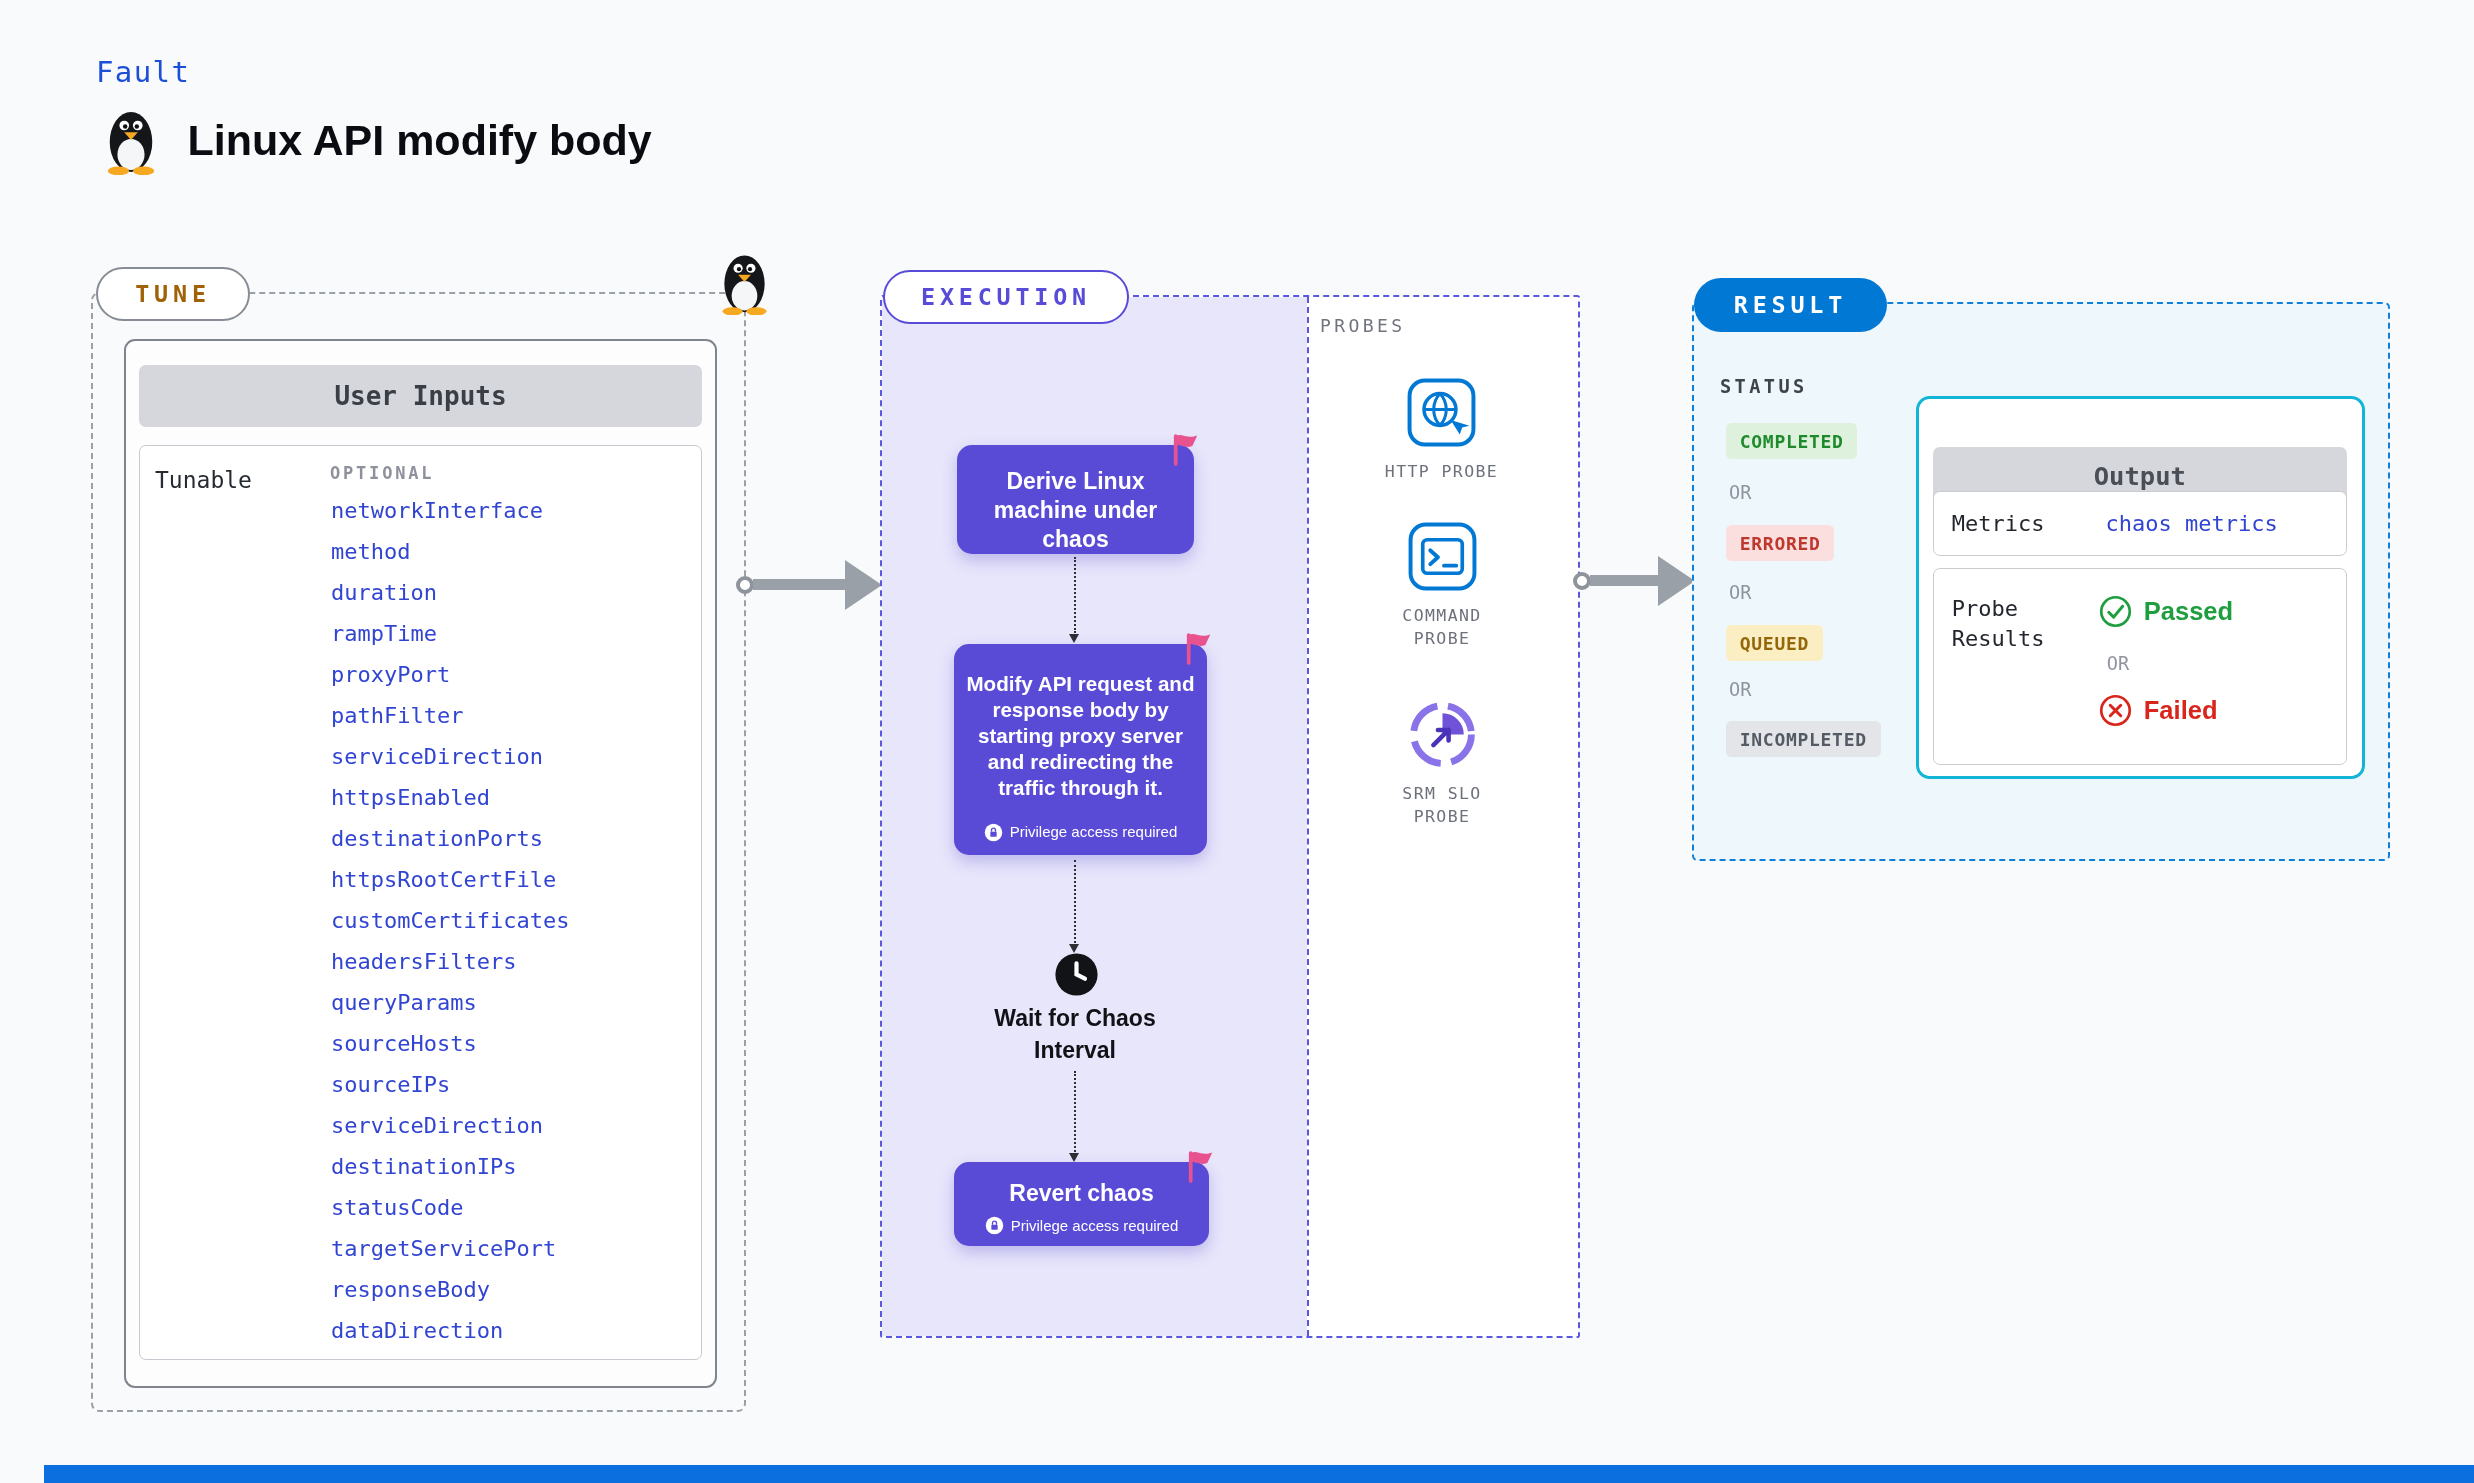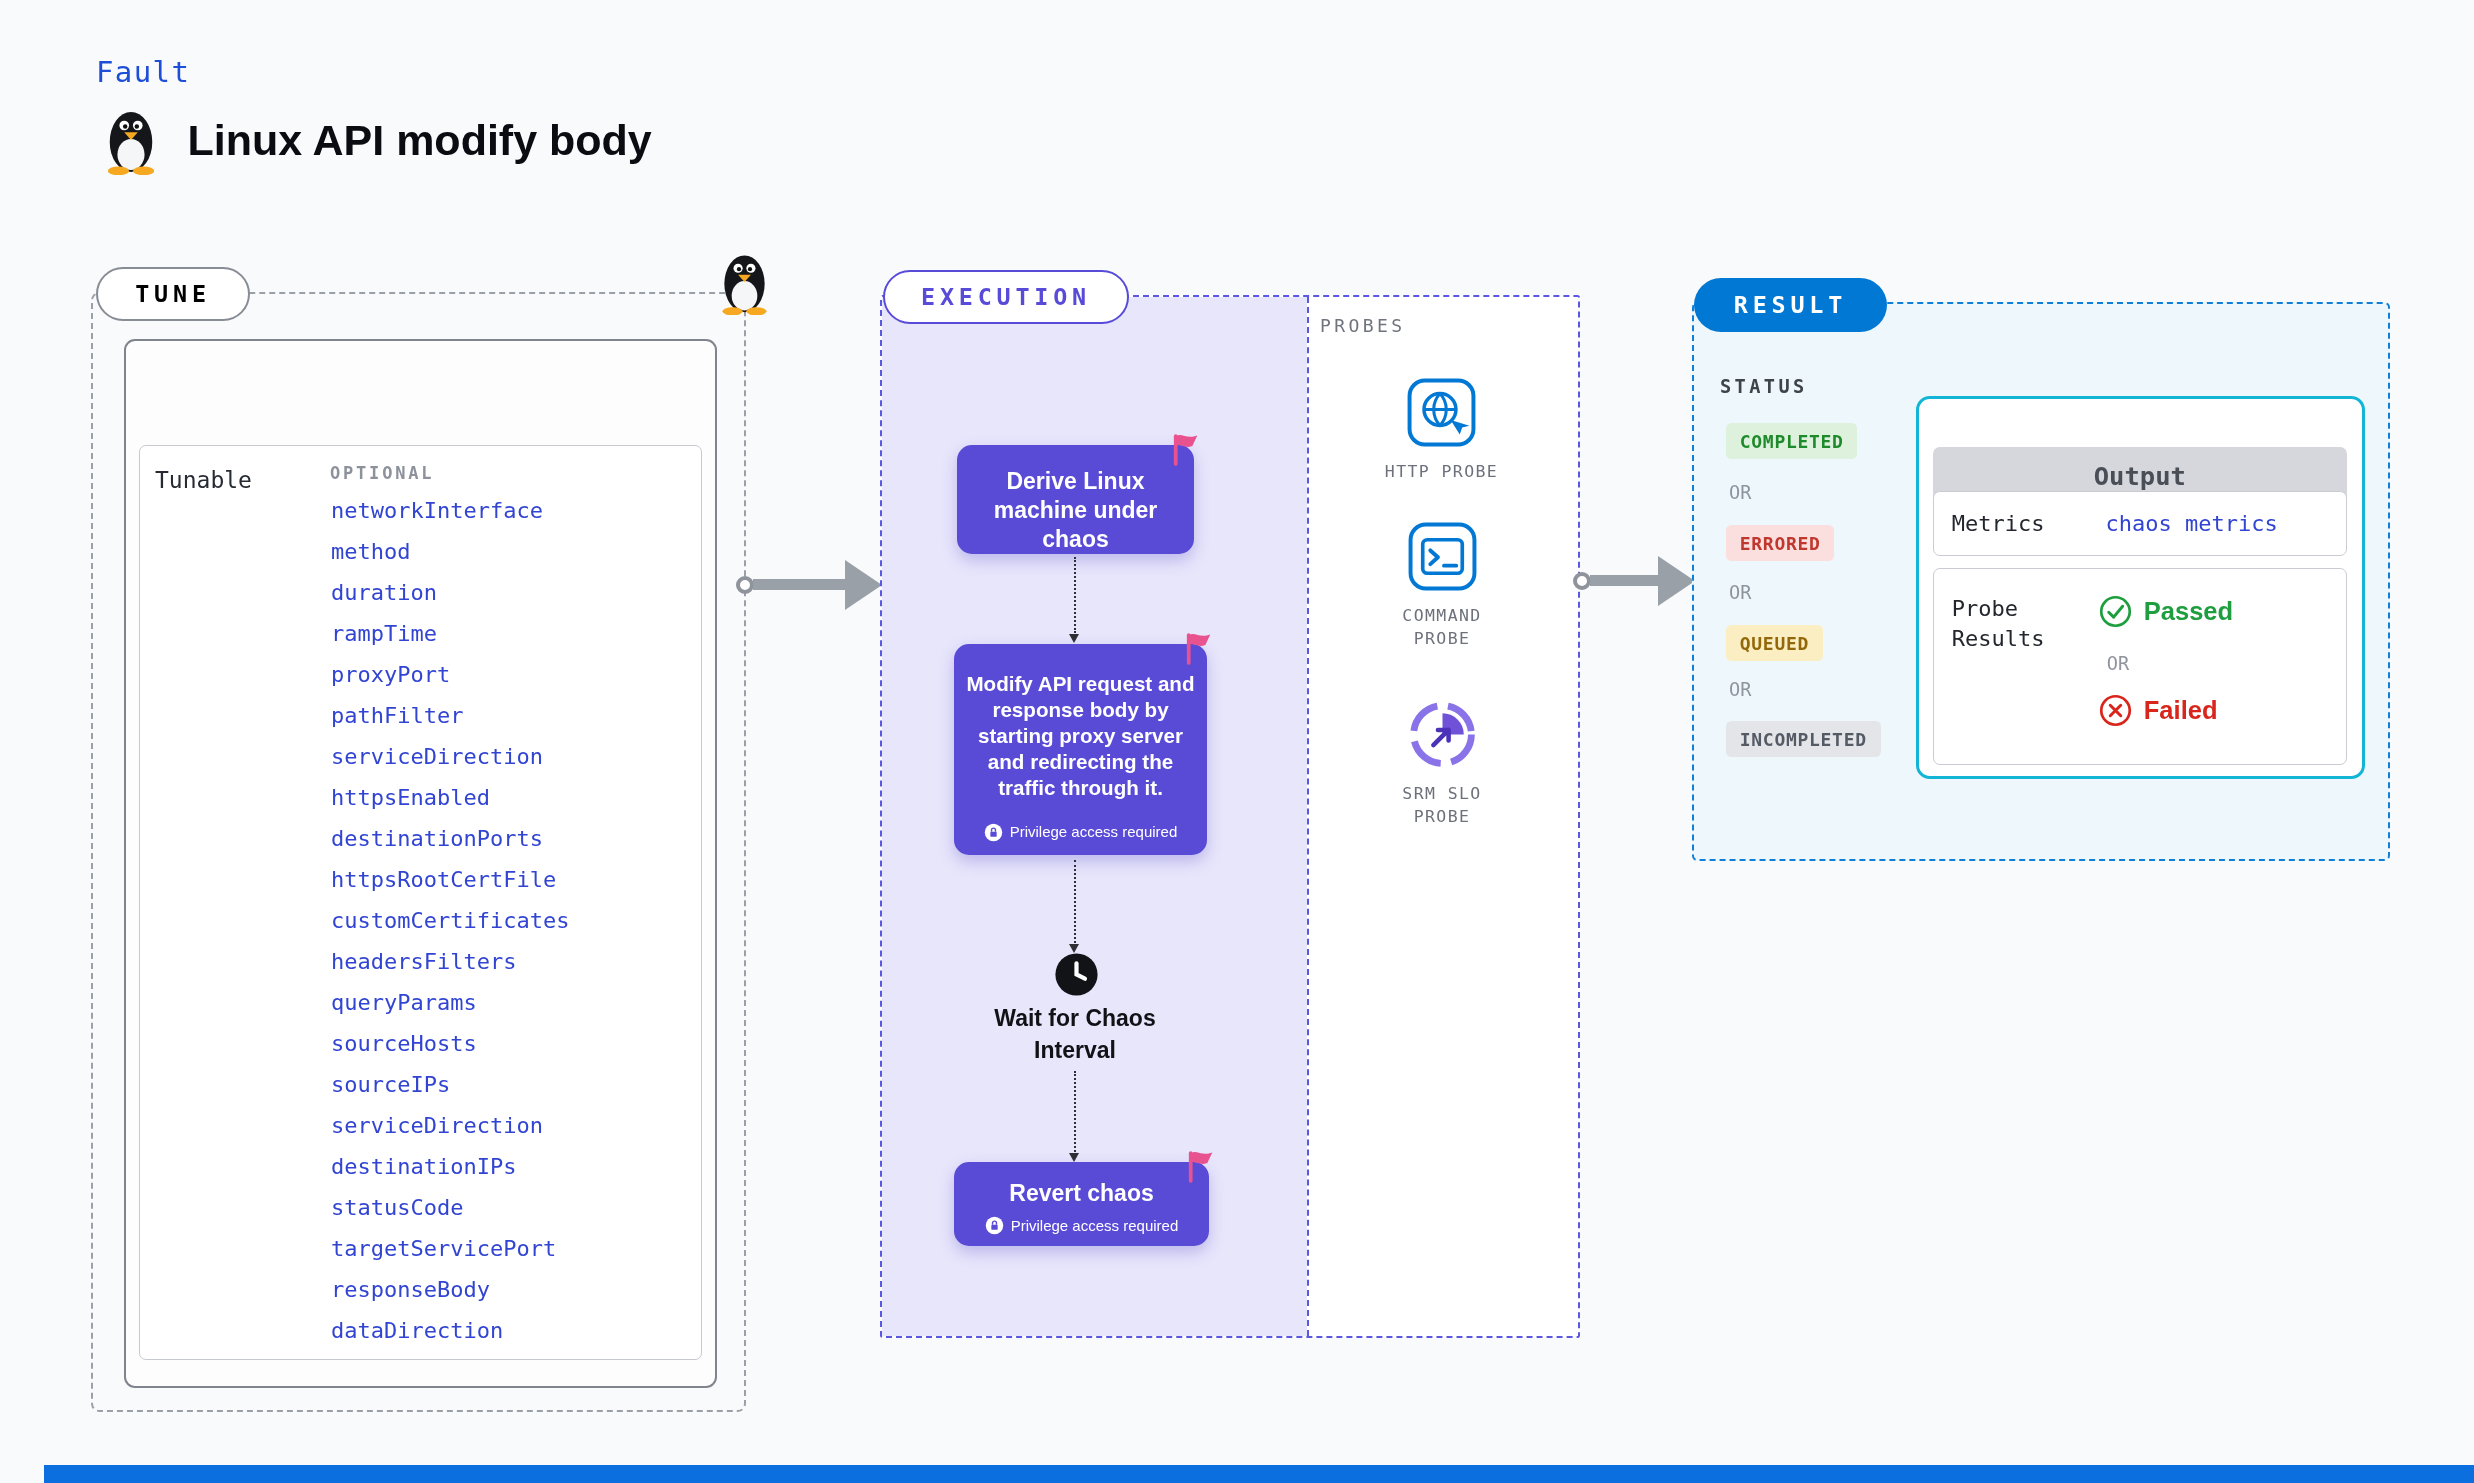--- a/index.html
+++ b/index.html
@@ -11,21 +11,21 @@
   }
   
   .kicker{ position:absolute; left:96px; top:55px; font-size:29px; color:#1d4ed8; letter-spacing:1.4px; }
   .title-row{ position:absolute; left:102px; top:105px; display:flex; align-items:center; gap:27.5px; }
   .title-row svg{ width:58px; height:70px; }
   .page-title{ font-family:"Liberation Sans", sans-serif; font-weight:bold; font-size:43px; color:#0a0c12; }
 
   
   .pill{ position:absolute; display:flex; align-items:center; justify-content:center;
          border-radius:33px; font-weight:bold; font-size:23.4px; letter-spacing:4.8px; z-index:5; }
-  .tune-pill{ left:96px; top:267px; width:154px; height:54px; background:#fff; border:2.1px solid #878c95; color:#000000; }
+  .tune-pill{ left:96px; top:267px; width:154px; height:54px; background:#fff; border:2.1px solid #878c95; color:#a16207; }
   .exec-pill{ left:883px; top:270px; width:246px; height:54px; background:#fff; border:2.1px solid #584bd8; color:#584bd8; }
   .result-pill{ left:1694px; top:278px; width:193px; height:54px; background:#0278d5; color:#fff; }
 
   
   .tune-box{ position:absolute; left:91px; top:292px; width:655px; height:1120px;
              border:2.1px dashed #9aa0a8; border-radius:8.3px; }
   .tux-on-border{ position:absolute; left:717px; top:249px; width:55px; height:66px; z-index:4; }
   .inputs-card{ position:absolute; left:124px; top:339px; width:593px; height:1049px;
                 background:#fdfdfe; border:2.1px solid #7f848d; border-radius:11px; }
   .inputs-header{ position:absolute; left:13px; top:24px; width:563px; height:62px; background:#d6d7dc;
@@ -147,20 +147,21 @@
     <circle cx="23" cy="21" r="5" fill="#fff"></circle>
       <circle cx="37" cy="21" r="5" fill="#fff"></circle>
     <circle cx="24" cy="22" r="2.3" fill="#111"></circle>
       <circle cx="36" cy="22" r="2.3" fill="#111"></circle>
     <path d="M23 28 L37 28 L30 36 Z" fill="#f6a821"></path>
     <ellipse cx="17" cy="68" rx="11" ry="4.5" fill="#f6a821"></ellipse>
     <ellipse cx="43" cy="68" rx="11" ry="4.5" fill="#f6a821"></ellipse>
   </svg>
 
   <div class="inputs-card">
+    <div class="inputs-header">User Inputs</div>
     <div class="inputs-table">
       <div class="tunable-label">Tunable</div>
       <div class="optional-label">OPTIONAL</div>
       <div class="tunable-list">
 
       <div class="tunable">networkInterface</div>
           <div class="tunable">method</div>
           <div class="tunable">duration</div>
           <div class="tunable">rampTime</div>
           <div class="tunable">proxyPort</div>

